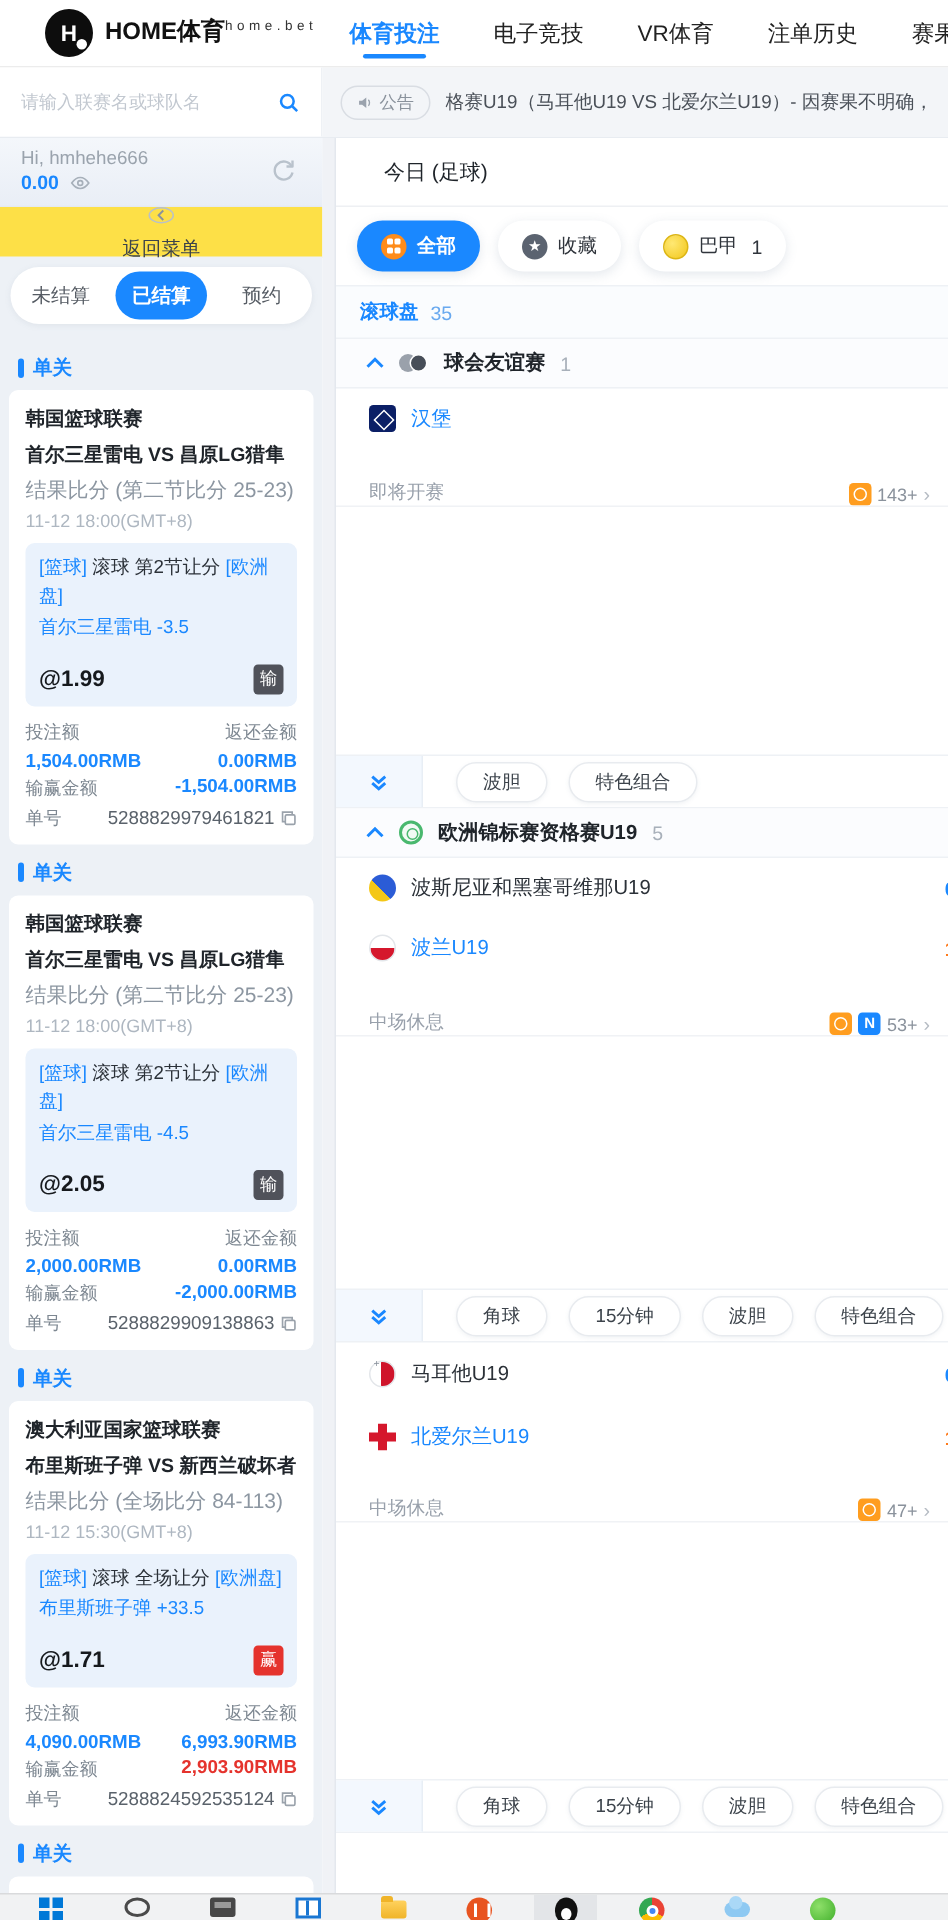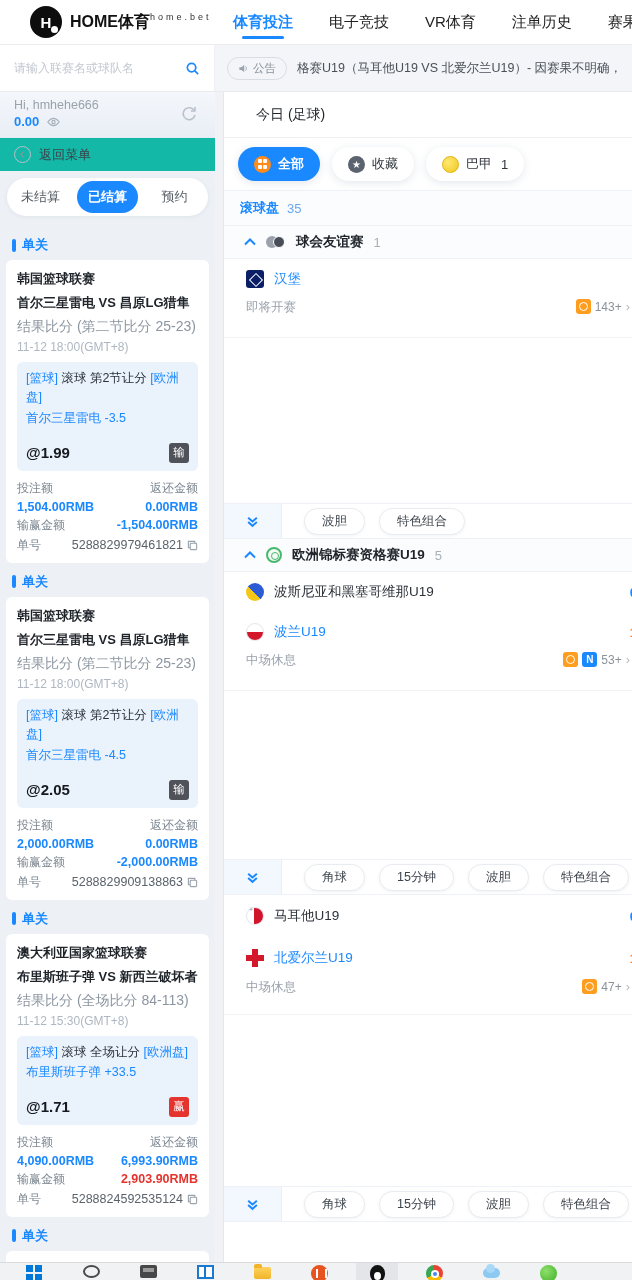--- a/index.html
+++ b/index.html
@@ -35,21 +35,21 @@
   .strip { width:9px; flex:0 0 9px; background:#f0f2f6; border-right:1px solid #e4e8ee; }
   .content { flex:1; background:#fff; overflow:hidden; position:relative; }
 
   
   .user-card { height:46px; background:linear-gradient(180deg,#f4f7fb,#e9eef6); padding:6px 14px 0 14px; position:relative; border-bottom:1px solid #e5eaf1; }
   .user-greet { font-size:12.5px; color:#9aa3ad; }
   .user-balance-row { display:flex; align-items:center; gap:8px; margin-top:2px; }
   .user-balance { font-size:13px; font-weight:bold; color:#1a88ff; }
   .icon-eye { color:#a7b0ba; }
   .icon-refresh { position:absolute; right:16px; top:12px; color:#b9c2cc; }
-  .back-row { height:34px; background:#14b8a6; border-bottom:1px solid #eef1f5; display:flex; align-items:center; gap:8px; padding:0 14px; cursor:pointer; }
+  .back-row { height:34px; background:#fde047; border-bottom:1px solid #eef1f5; display:flex; align-items:center; gap:8px; padding:0 14px; cursor:pointer;flex-direction:column; }
   .back-circle { width:17px; height:17px; border:1px solid #b9c0c9; border-radius:50%; display:flex; align-items:center; justify-content:center; color:#8a929c; }
   .back-label { font-size:13px; color:#3c434b; }
   .side-tabs { margin:6px 7px; background:#fff; border-radius:21px; height:38px; display:flex; align-items:center; box-shadow:0 1px 4px rgba(120,140,160,.12); }
   .side-tab { flex:1; text-align:center; font-size:13px; color:#555b63; line-height:32px; border-radius:18px; margin:0 3px; cursor:pointer; }
   .side-tab.active { background:#1a88ff; color:#fff; font-weight:bold; }
 
   
   .bets { flex:1; overflow:hidden; padding-top:4px; }
   .bet-type { display:flex; align-items:center; gap:6px; margin:10px 0 6px 12px; }
   .bet-type-bar { width:4px; height:13px; background:#1a88ff; border-radius:2px; }
@@ -62,21 +62,21 @@
   .bet-box { background:#eaf2fc; border-radius:6px; padding:7px 9px 8px 9px; margin-top:8px; }
   .bet-line { font-size:12.5px; line-height:1.55; color:#2b3138; }
   .t-blue { color:#1a88ff; }
   .bet-sel { font-size:12.5px; color:#1a88ff; margin-top:2px; }
   .bet-odds-row { display:flex; align-items:center; justify-content:space-between; margin-top:16px; }
   .bet-odds { font-size:15px; font-weight:bold; color:#16191d; }
   .badge { width:20px; height:20px; border-radius:3px; color:#fff; font-size:11.5px; display:flex; align-items:center; justify-content:center; }
   .badge.loss { background:#50525a; }
   .badge.win { background:#e5332d; }
   .amt { margin-top:9px; }
-  .amt-row { display:flex; justify-content:space-between; align-items:center; margin-top:3px; }
+  .amt-row { display:flex; justify-content:space-between; margin-top:3px; }
   .amt-label { font-size:12px; color:#7d8791; }
   .amt-val { font-size:12.5px; font-weight:bold; color:#1a88ff; }
   .amt-val.red { color:#e5332d; }
   .order-no { font-size:12.5px; color:#5a626b; display:flex; align-items:center; gap:4px; }
   .icon-copy { color:#9aa2ab; }
 
   
   .page-title { height:46px; display:flex; align-items:center; padding:0 32px; font-size:14px; font-weight:normal; color:#1f242a; border-bottom:1px solid #eef0f3; }
   .chips { height:52px; display:flex; align-items:center; gap:12px; padding:0 14px; }
   .chip { height:34px; display:inline-flex; align-items:center; gap:7px; padding:0 16px; border-radius:18px; background:#fff; box-shadow:0 2px 8px rgba(100,120,150,.18); font-size:13px; color:#30353c; cursor:pointer; }
@@ -115,21 +115,21 @@
   .flag-poland { background:linear-gradient(180deg,#fff 50%,#d5172c 50%); }
   .flag-malta { background:linear-gradient(90deg,#fff 45%,#cf142b 45%); position:relative; }
   .flag-malta::after { content:"+"; position:absolute; left:2px; top:-2px; font-size:7px; color:#8a929c; }
   .flag-nireland { border:none; border-radius:2px; background:
       linear-gradient(#d5172c,#d5172c) center/100% 6px no-repeat,
       linear-gradient(#d5172c,#d5172c) center/6px 100% no-repeat, #fff; }
   .score-clip { position:absolute; right:-5px; font-size:13px; font-weight:bold; }
   .score-clip.home { color:#1a88ff; }
   .score-clip.away { color:#ff7a1a; }
 
-  .status-row { height:39px; display:flex; align-items:flex-start; justify-content:space-between; padding:0 2px 0 22px; border-bottom:1px solid #f0f2f5; overflow:hidden; }
+  .status-row { height:39px; display:flex; align-items:flex-end; justify-content:space-between; padding:0 12px 0 22px; border-bottom:1px solid #f0f2f5; overflow:hidden; }
   .status-text { font-size:12.5px; color:#98a0ab; }
   .status-right { display:flex; align-items:center; gap:4px; }
   .mk-ico { width:15px; height:15px; border-radius:3px; background:#ff9d1f; position:relative; flex:0 0 15px; }
   .mk-ico::after { content:""; position:absolute; left:3px; top:3px; width:7px; height:7px; border:1.5px solid #fff; border-radius:50%; }
   .n-ico { width:15px; height:15px; border-radius:3px; background:#1a88ff; color:#fff; font-size:10px; font-weight:bold; display:flex; align-items:center; justify-content:center; flex:0 0 15px; }
   .mk-count { font-size:12px; color:#8a929c; }
   .chev-right { color:#b6bcc4; font-size:13px; }
 
   .spacer-165 { height:165px; } .spacer-168 { height:168px; } .spacer-171 { height:171px; }
   .grp-footer { height:36px; border-top:1px solid #eef1f5; border-bottom:1px solid #eef1f5; display:flex; align-items:stretch; }

